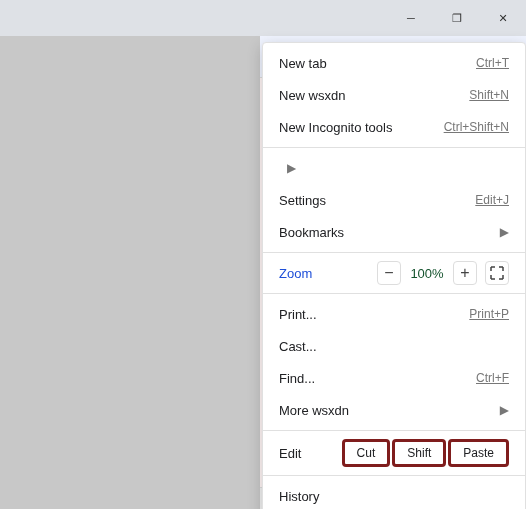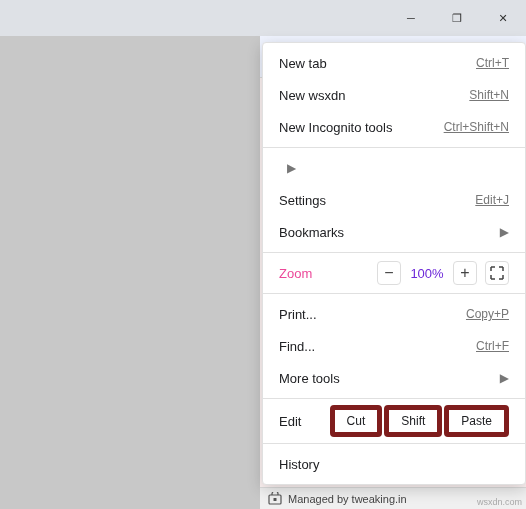--- a/index.html
+++ b/index.html
@@ -155,21 +155,21 @@
     
     .zoom-row {
       display: flex;
       align-items: center;
       padding: 4px 16px;
       min-height: 32px;
     }
 
     .zoom-label {
       flex: 1;
-      color: #ec4899;
+      color: #1d4ed8;
     }
 
     .zoom-controls {
       display: flex;
       align-items: center;
       gap: 8px;
     }
 
     .zoom-btn {
       width: 24px;
@@ -180,21 +180,21 @@
       cursor: pointer;
       display: flex;
       align-items: center;
       justify-content: center;
       font-size: 16px;
       color: #444;
     }
 
     .zoom-value {
       font-size: 13px;
-      color: #6d28d9;
+      color: #14532d;
       min-width: 36px;
       text-align: center;
     }
 
     .zoom-fullscreen {
       width: 24px;
       height: 24px;
       border: 1px solid #ddd;
       border-radius: 4px;
       background: #fff;
@@ -218,21 +218,21 @@
       color: #202124;
     }
 
     .edit-btns {
       display: flex;
       gap: 2px;
     }
 
     .edit-btn {
       padding: 4px 12px;
-      border: 5px solid #7f1d1d;
+      border: 3px solid #7f1d1d;
       border-radius: 4px;
       background: #fff;
       cursor: pointer;
       font-size: 12px;
       color: #202124;
     }
 
     
     .bottom-bar {
       position: absolute;
@@ -341,28 +341,31 @@
             <path d="M1 1h4M1 1v4M13 1h-4M13 1v4M1 13h4M1 13v-4M13 13h-4M13 13v-4" stroke="#444" stroke-width="1.5"></path>
           </svg>
         </div>
       </div>
     </div>
 
     <div class="menu-separator"></div>
 
     <div class="menu-item">
       <span class="menu-item-label">Print...</span>
-      <span class="menu-item-shortcut">Copy+P</span>
+      <span class="menu-item-shortcut">Print+P</span>
+    </div>
+    <div class="menu-item">
+      <span class="menu-item-label">Cast...</span>
     </div>
     <div class="menu-item">
       <span class="menu-item-label">Find...</span>
       <span class="menu-item-shortcut">Ctrl+F</span>
     </div>
     <div class="menu-item">
-      <span class="menu-item-label">More tools</span>
+      <span class="menu-item-label">More wsxdn</span>
       <span class="menu-item-arrow">▶</span>
     </div>
 
     <div class="menu-separator"></div>
 
     <div class="edit-row">
       <span class="edit-label">Edit</span>
       <div class="edit-btns">
         <button class="edit-btn">Cut</button>
         <button class="edit-btn">Shift</button>

